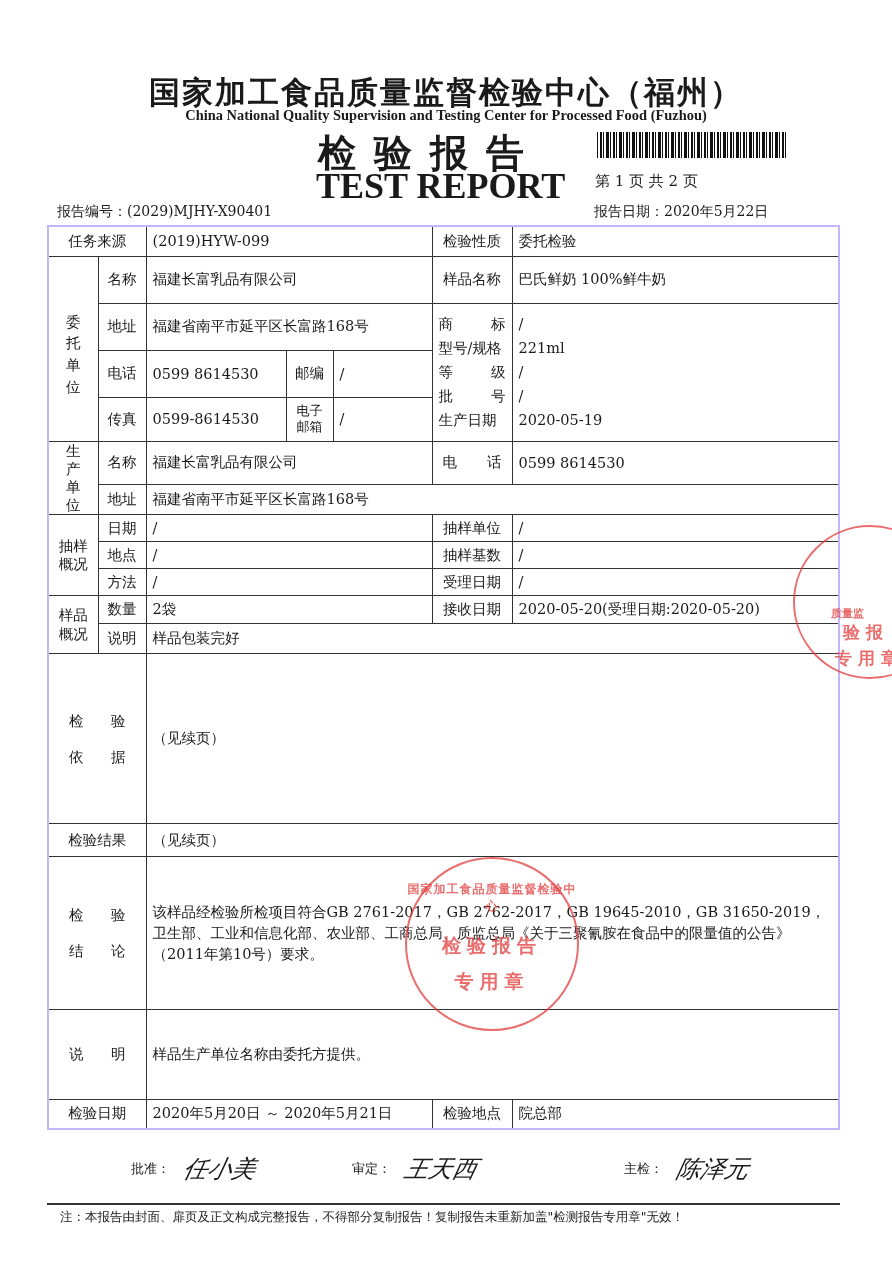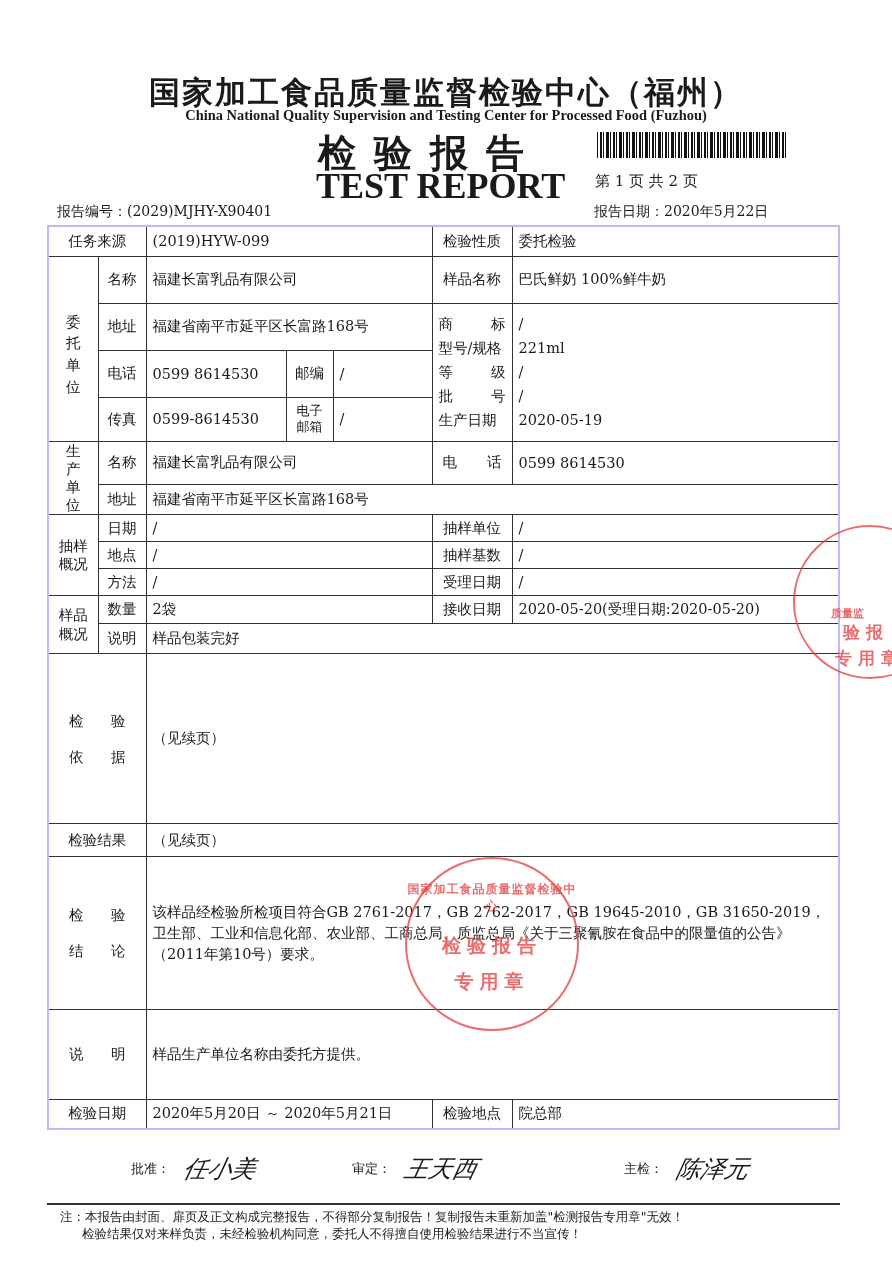--- a/index.html
+++ b/index.html
@@ -224,21 +224,20 @@
   </div>
   <div class="sig" style="left:577px;">
     <span>主检：</span>
     <span class="name">陈泽元</span>
   </div>
 </div>
 
 <div class="abs rule"></div>
 <div class="abs notes">
   <div>注：本报告由封面、扉页及正文构成完整报告，不得部分复制报告！复制报告未重新加盖"检测报告专用章"无效！</div>
-  <div style="padding-left:22px;">检验结果仅对来样负责，未经检验机构同意，委托人不得擅自使用检验结果进行不当宣传！</div>
 </div>
 
 <div class="abs stamp stamp-center">
   <div class="arc">国家加工食品质量监督检验中心</div>
   <div class="t1">检验报告</div>
   <div class="t2">专用章</div>
 </div>
 <div class="abs stamp stamp-edge">
   <div class="arc">质量监</div>
   <div class="t1">验报</div>

